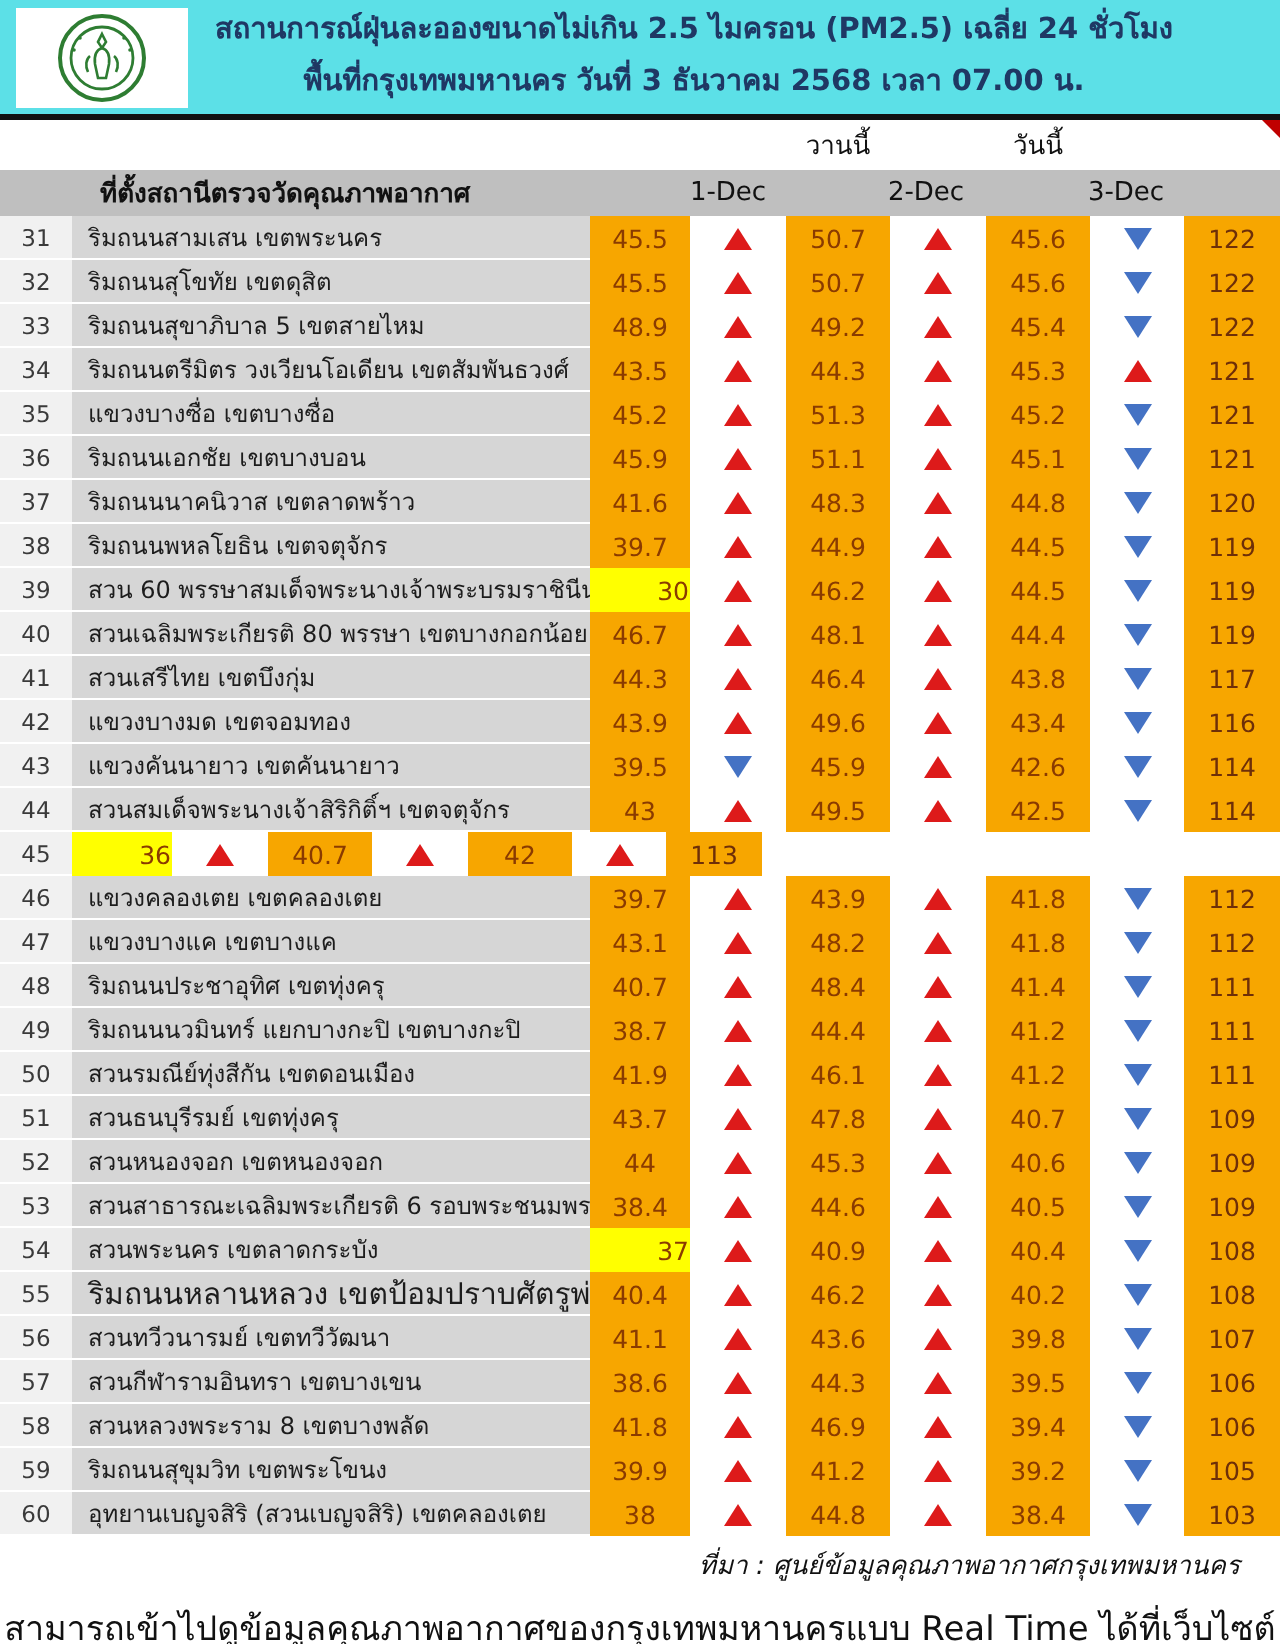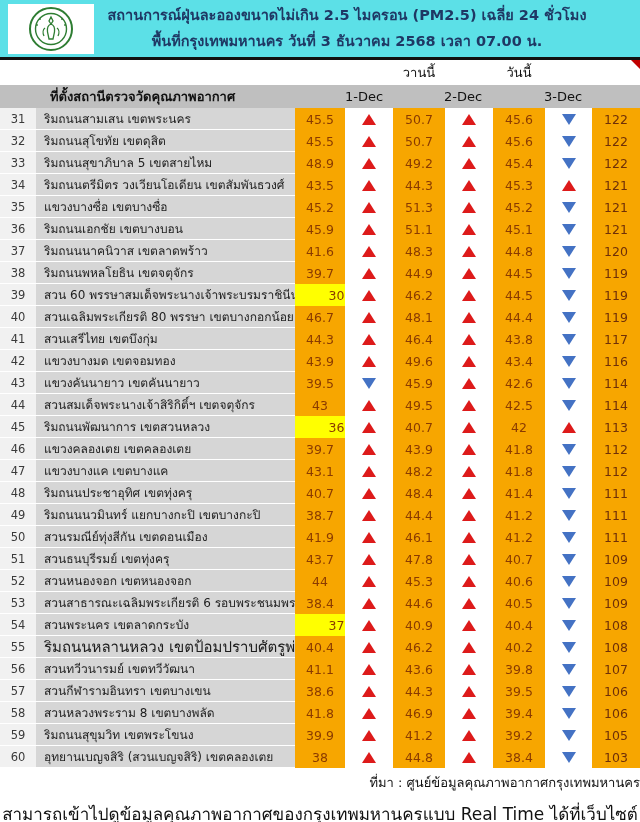--- a/index.html
+++ b/index.html
@@ -36,21 +36,21 @@
     white-space:nowrap;overflow:hidden;border-bottom:1px solid #fff;}
   .val{background:#F7A600;color:#8A3B00;font-size:12.5px;}
   .val.hl{background:#FFFF00;padding-left:45px;}
   .aqi-cell{background:#F7A600;color:#6E2F08;font-size:12.5px;}
   .arr{background:#fff;}
   .tri-up{width:0;height:0;border-left:7px solid transparent;border-right:7px solid transparent;border-bottom:11px solid #DD1A1A;}
   .tri-down{width:0;height:0;border-left:7px solid transparent;border-right:7px solid transparent;border-top:11px solid #4472C4;}
 
   
   .footer{padding-top:4px;}
-  .source{text-align:right;padding-right:0;font-size:13px;color:#111;}
+  .source{text-align:right;padding-right:20px;font-size:13px;color:#111;font-style:italic;}
   .note{text-align:center;font-size:17px;color:#111;margin-top:7px;}
 </style>
 </head>
 <body>
 
 <div class="page">
 
   <div class="header">
     <div class="logo-box">
       <svg width="46" height="46" viewBox="0 0 46 46">
@@ -327,21 +327,20 @@
           <div class="tri-up"></div>
         </div>
         <div class="c val w-v3">42.5</div>
         <div class="c arr w-a3">
           <div class="tri-down"></div>
         </div>
         <div class="c aqi-cell w-aqi">114</div>
       </div>
       <div class="row">
         <div class="c num w-num">45</div>
-        <div class="c name w-name">ริมถนนพัฒนาการ เขตสวนหลวง</div>
         <div class="c val w-v1 hl">36.3</div>
         <div class="c arr w-a1">
           <div class="tri-up"></div>
         </div>
         <div class="c val w-v2">40.7</div>
         <div class="c arr w-a2">
           <div class="tri-up"></div>
         </div>
         <div class="c val w-v3">42</div>
         <div class="c arr w-a3">

